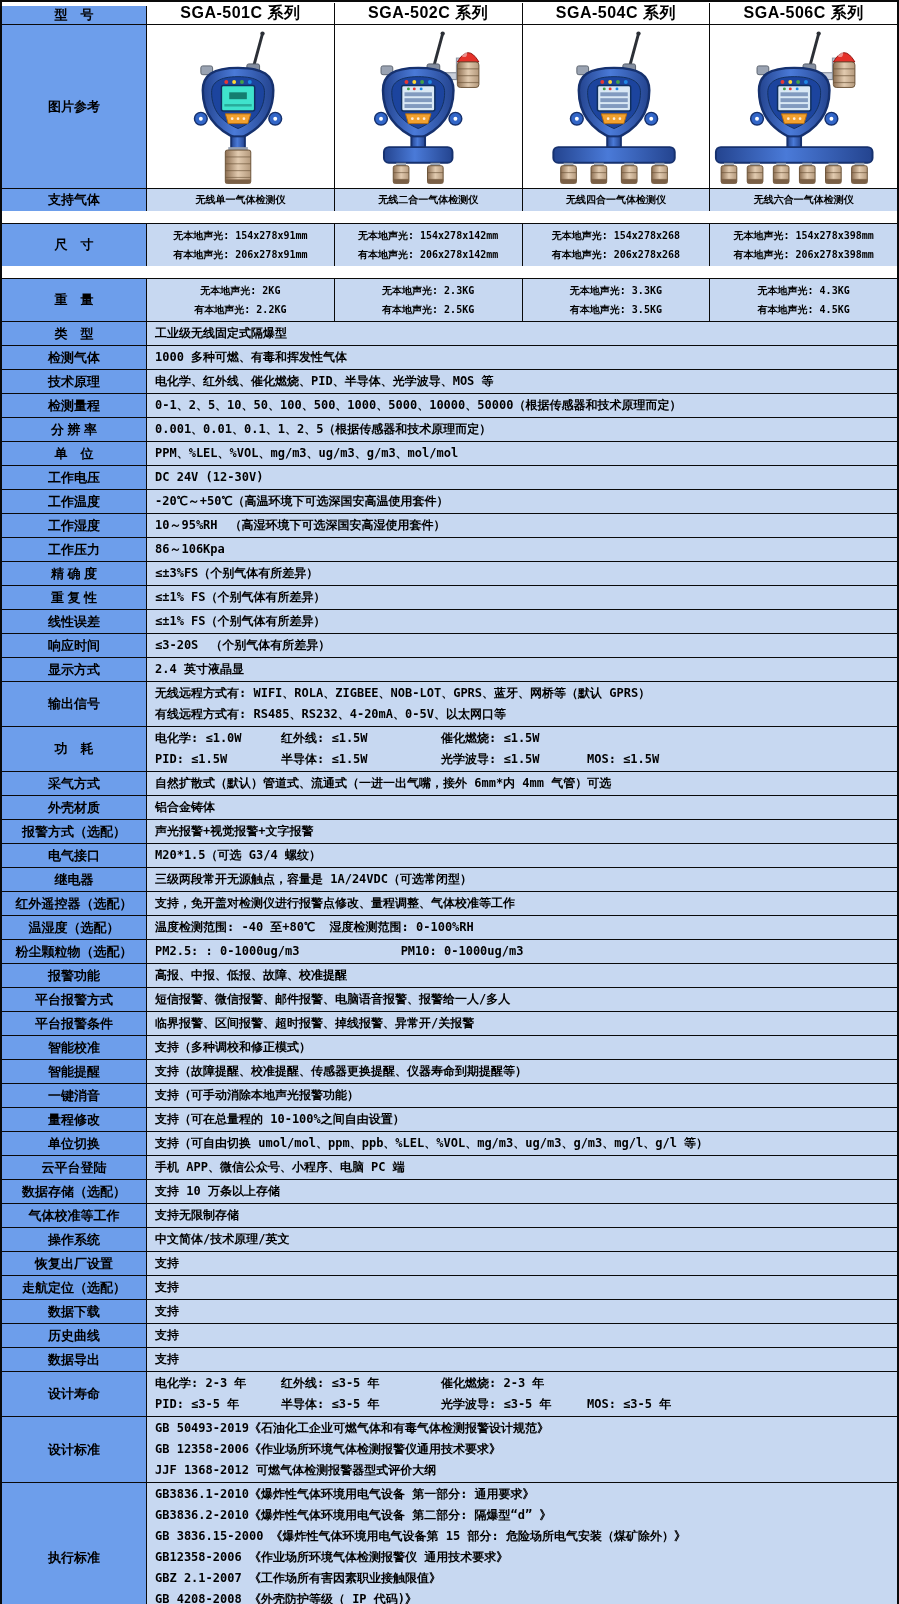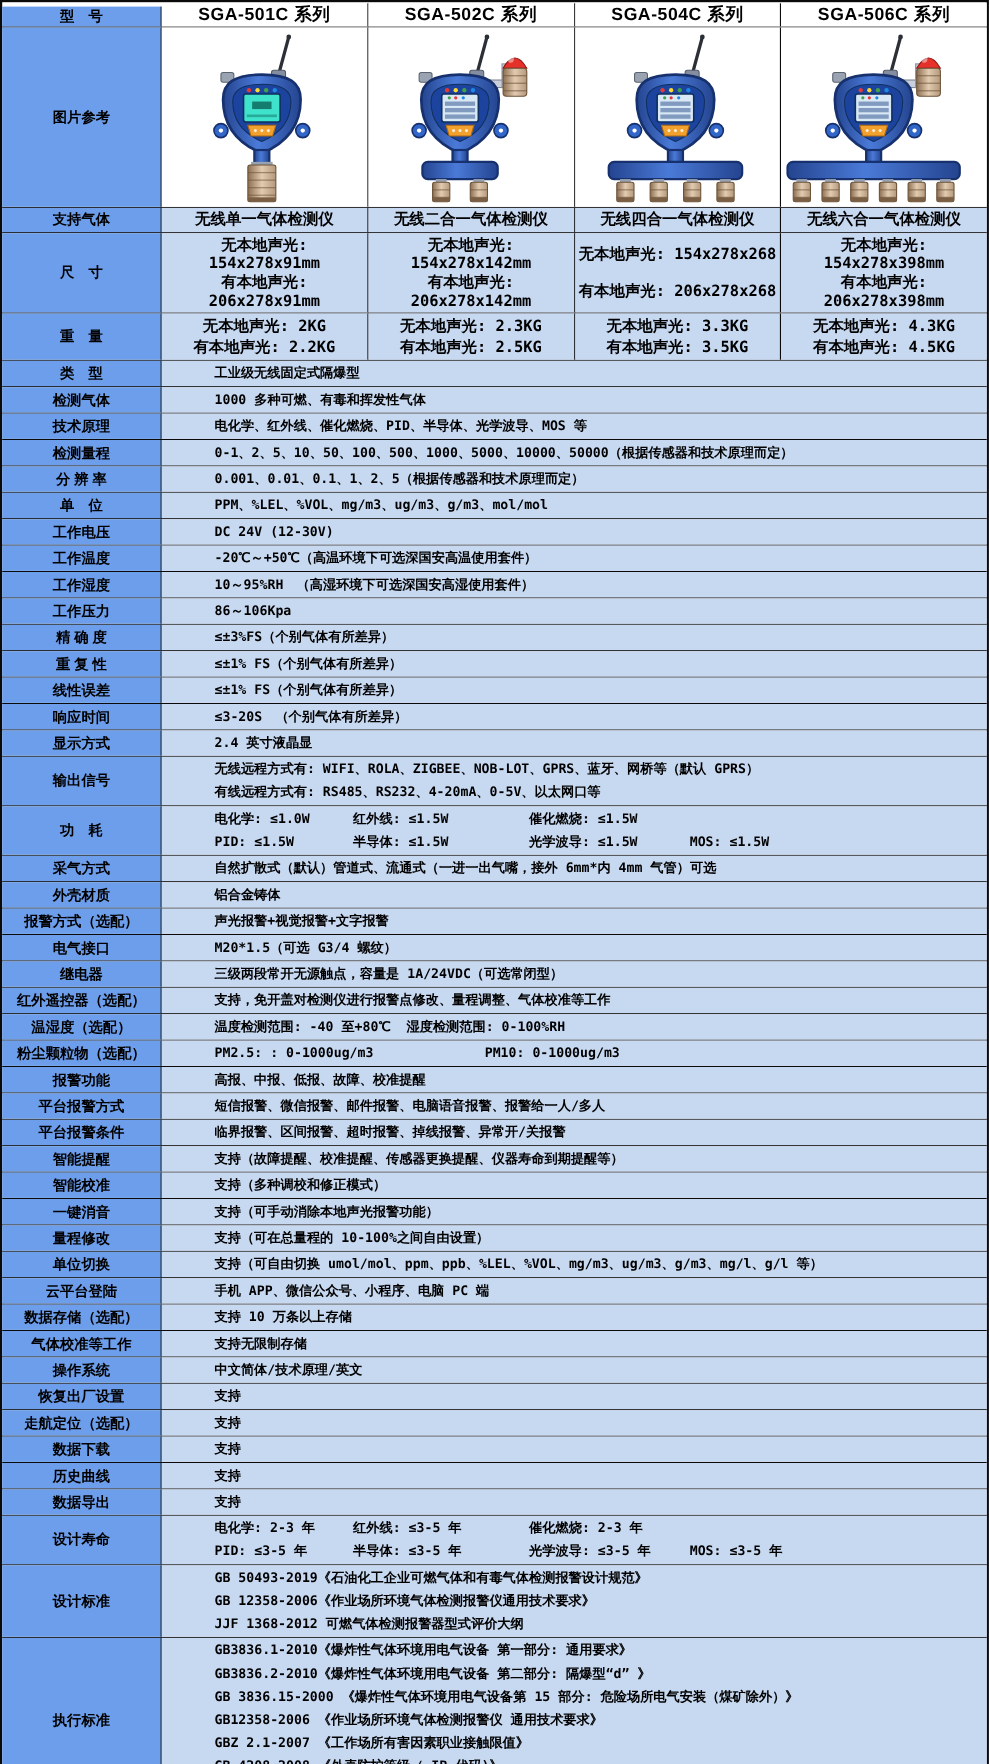--- a/index.html
+++ b/index.html
@@ -30,35 +30,35 @@
     display:flex;align-items:center;justify-content:center;
     font-weight:700;font-size:16px;letter-spacing:.5px;
   }
   .img-cell{
     flex:1 1 0;background:#fff;border-right:1px solid var(--border);
     display:flex;align-items:center;justify-content:center;padding:1px 0;
   }
   .colv{
     flex:1 1 0;background:var(--val-bg);border-right:1px solid var(--border);
     display:flex;flex-direction:column;align-items:center;justify-content:space-around;
-    text-align:center;font-size:14px;padding:2px 1px;
+    text-align:center;font-size:10px;padding:2px 1px;
     font-family:"DejaVu Sans Mono","Liberation Sans",sans-serif;font-weight:700;
   }
   .val{
     flex:1 1 0;background:var(--val-bg);
     display:flex;flex-direction:column;justify-content:center;
     padding:1px 8px;font-size:12px;
     font-family:"DejaVu Sans Mono","Liberation Sans",sans-serif;font-weight:700;
   }
-  .val .line{line-height:21px;white-space:pre-wrap;margin-left:40px;}
+  .val .line{line-height:21px;white-space:pre-wrap;}
   .row .cell:last-child{border-right:none;}
   .r-header{min-height:22px;}
   .r-image{height:163px;}
   .r-cols{min-height:22px;}
-  .r-cols2{min-height:42px;}
+  .r-cols2{min-height:42px;margin-top:12px;}
   .r-simple{min-height:21.5px;}
   .r-grid{min-height:43px;}
   .seg{display:inline-block;}
   .s0{width:126px;}
   .s1{width:160px;}
   .s2{width:146px;}
 </style>
 </head>
 <body>
 
@@ -536,29 +536,29 @@
         <div class="line">短信报警、微信报警、邮件报警、电脑语音报警、报警给一人/多人</div>
       </div>
     </div>
     <div class="row r-simple">
       <div class="cell lbl">平台报警条件</div>
       <div class="cell val">
         <div class="line">临界报警、区间报警、超时报警、掉线报警、异常开/关报警</div>
       </div>
     </div>
     <div class="row r-simple">
+      <div class="cell lbl">智能校准</div>
+      <div class="cell val">
+        <div class="line">支持（多种调校和修正模式）</div>
+      </div>
+    </div>
+    <div class="row r-simple">
       <div class="cell lbl">智能提醒</div>
       <div class="cell val">
         <div class="line">支持（故障提醒、校准提醒、传感器更换提醒、仪器寿命到期提醒等）</div>
-      </div>
-    </div>
-    <div class="row r-simple">
-      <div class="cell lbl">智能校准</div>
-      <div class="cell val">
-        <div class="line">支持（多种调校和修正模式）</div>
       </div>
     </div>
     <div class="row r-simple">
       <div class="cell lbl">一键消音</div>
       <div class="cell val">
         <div class="line">支持（可手动消除本地声光报警功能）</div>
       </div>
     </div>
     <div class="row r-simple">
       <div class="cell lbl">量程修改</div>

